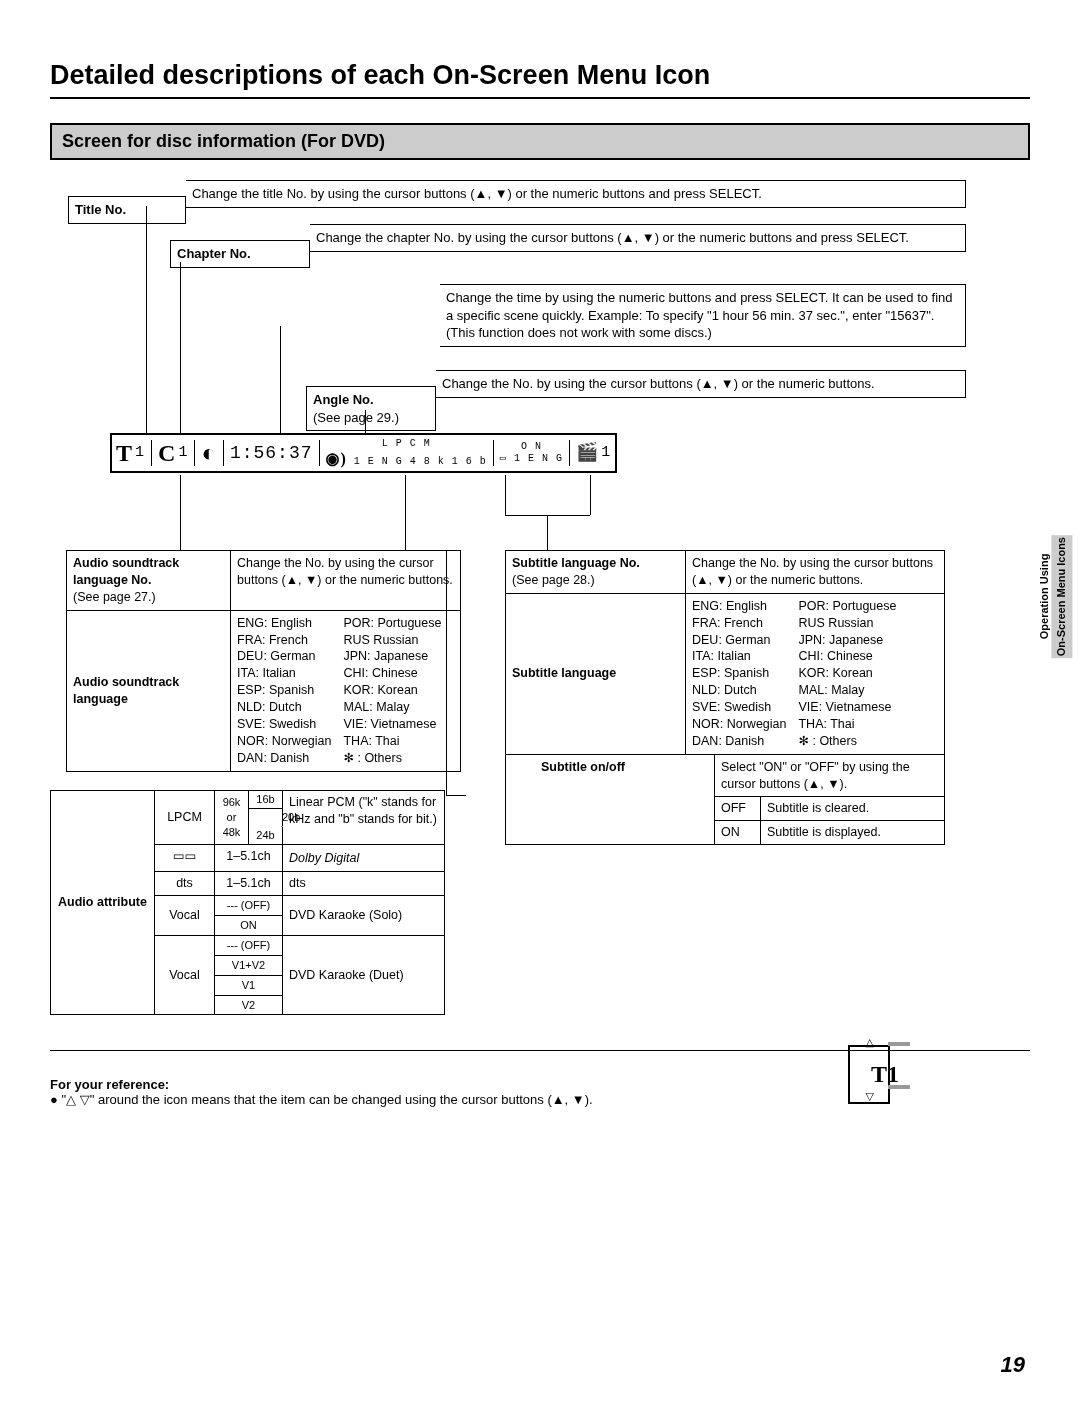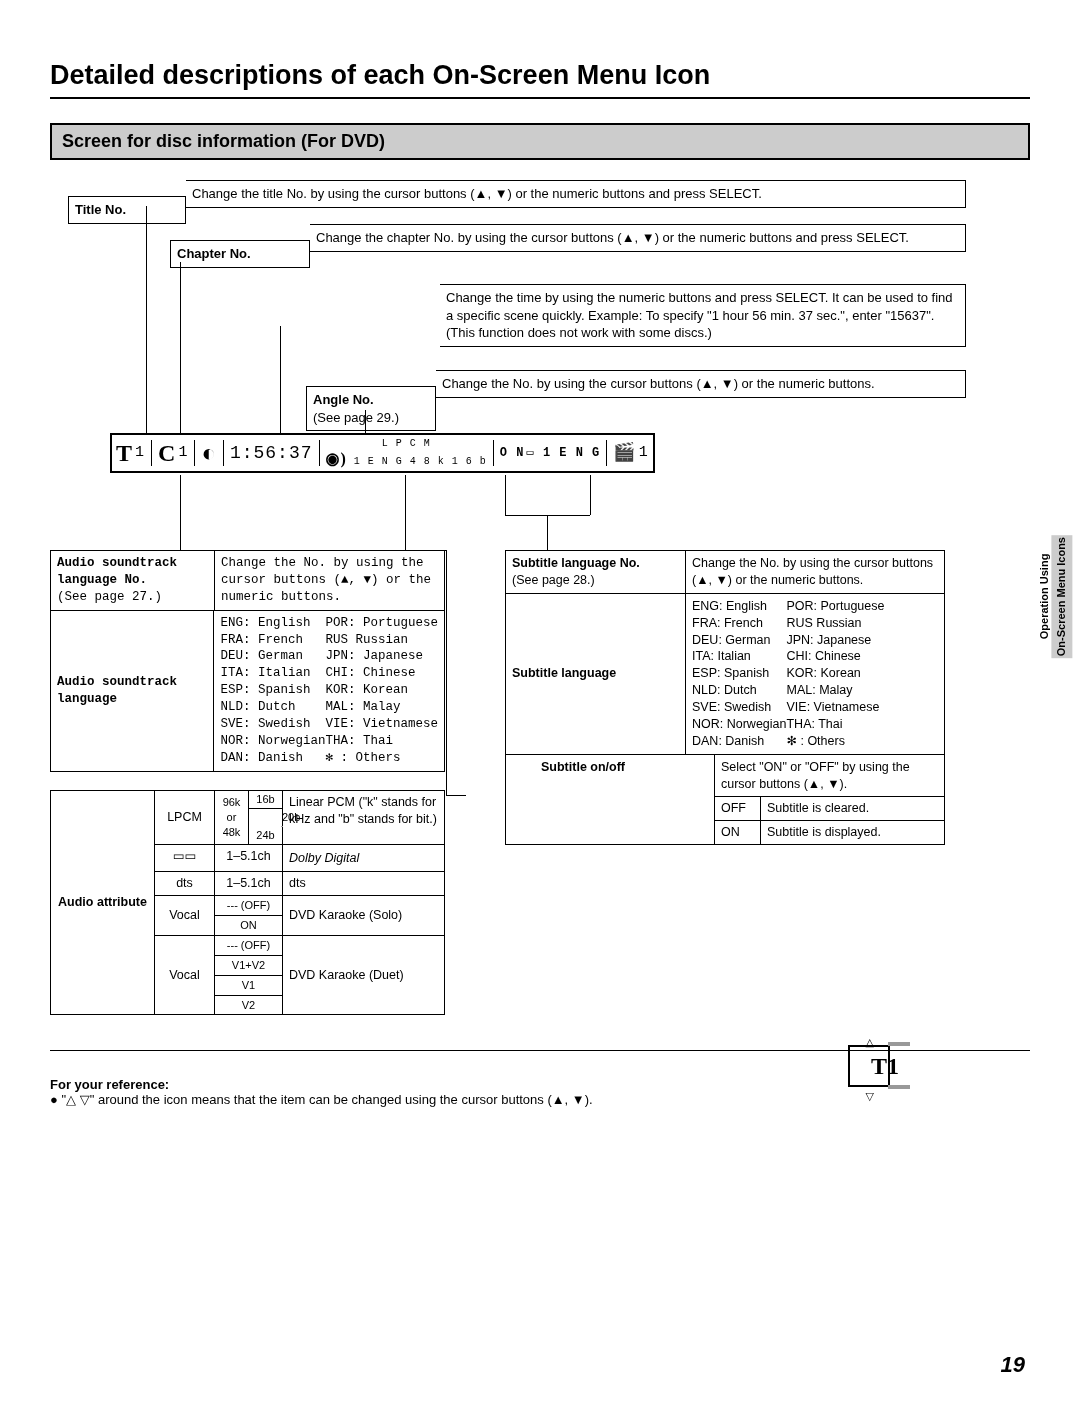--- a/index.html
+++ b/index.html
@@ -88,21 +88,21 @@
   .row {
     display: flex;
     border-bottom: 1px solid #000;
   }
   .row:last-child { border-bottom: none; }
   .cell {
     padding: 4px 6px;
     border-right: 1px solid #000;
   }
   .cell:last-child { border-right: none; }
-  .lang-cols { display: flex; gap: 0; }
+  .lang-cols { display: flex; gap: 12px; }
   .lang-col div { white-space: nowrap; }
   .side-tab {
     position: absolute;
     right: 8px;
     top: 535px;
     writing-mode: vertical-rl;
     transform: rotate(180deg);
     font-size: 11px;
     font-weight: bold;
     text-align: center;
@@ -126,21 +126,21 @@
   }
   .conn-line {
     position: absolute;
     background: #000;
   }
   .ref-icon {
     position: absolute;
     right: 190px;
     top: 1045px;
     width: 42px;
-    height: 42px;
+    height: 59px;
     border: 2px solid #000;
     display:flex;
     align-items:center;
     justify-content:center;
     font-family: serif;
     font-weight: bold;
     font-size: 24px;
     padding-left: 32px;
   }
   .ref-tri-up{ position:absolute; right:206px; top:1036px; font-size:11px;}
@@ -192,21 +192,21 @@
           <span class="big-icon">◐</span>
         </span>
       <div class="osd-sep"></div>
       <span class="osd-cell" style="font-size:18px;">1:56:37</span>
       <div class="osd-sep"></div>
       <span class="osd-cell" style="flex-direction:column; line-height:1; font-size:10px;">
         <span>L P C M</span>
         <span><span class="big-icon" style="font-size:16px;">◉)</span> <span>1  E N G   4 8 k   1 6 b</span></span>
       </span>
       <div class="osd-sep"></div>
-      <span class="osd-cell" style="flex-direction:row; line-height:1; font-size:12px;font-weight:bold;">
+      <span class="osd-cell" style="flex-direction:column; line-height:1; font-size:10px;">
         <span>O N</span>
         <span><span>▭</span> <span>1  E N G</span></span>
       </span>
       <div class="osd-sep"></div>
       <span class="osd-cell">
           <span style="font-size:18px;">🎬</span>
           <span>1</span>
         </span>
     </div>
 
@@ -214,21 +214,21 @@
     <div class="conn-line" style="left:355px; top:295px; width:1px; height:75px;"></div>
     <div class="conn-line" style="left:130px; top:370px; width:266px; height:1px;"></div>
     <div class="conn-line" style="left:396px; top:370px; width:1px; height:245px;"></div>
     <div class="conn-line" style="left:396px; top:615px; width:20px; height:1px;"></div>
 
     <div class="conn-line" style="left:455px; top:295px; width:1px; height:40px;"></div>
     <div class="conn-line" style="left:540px; top:295px; width:1px; height:40px;"></div>
     <div class="conn-line" style="left:455px; top:335px; width:85px; height:1px;"></div>
     <div class="conn-line" style="left:497px; top:335px; width:1px; height:35px;"></div>
 
-    <div class="table-block" style="left:0; top:370px; width:395px;font-family:Liberation Mono, monospace;">
+    <div class="table-block" style="left:16px; top:370px; width:395px;">
       <div class="row">
         <div class="cell" style="width:164px;">
           <b>Audio soundtrack language No.</b><br><span>(See page 27.)</span>
         </div>
         <div class="cell" style="flex:1;">Change the No. by using the cursor buttons (▲, ▼) or the numeric buttons.</div>
       </div>
       <div class="row">
         <div class="cell" style="width:164px; display:flex; align-items:center;">
             <b>Audio soundtrack language</b>
           </div>

